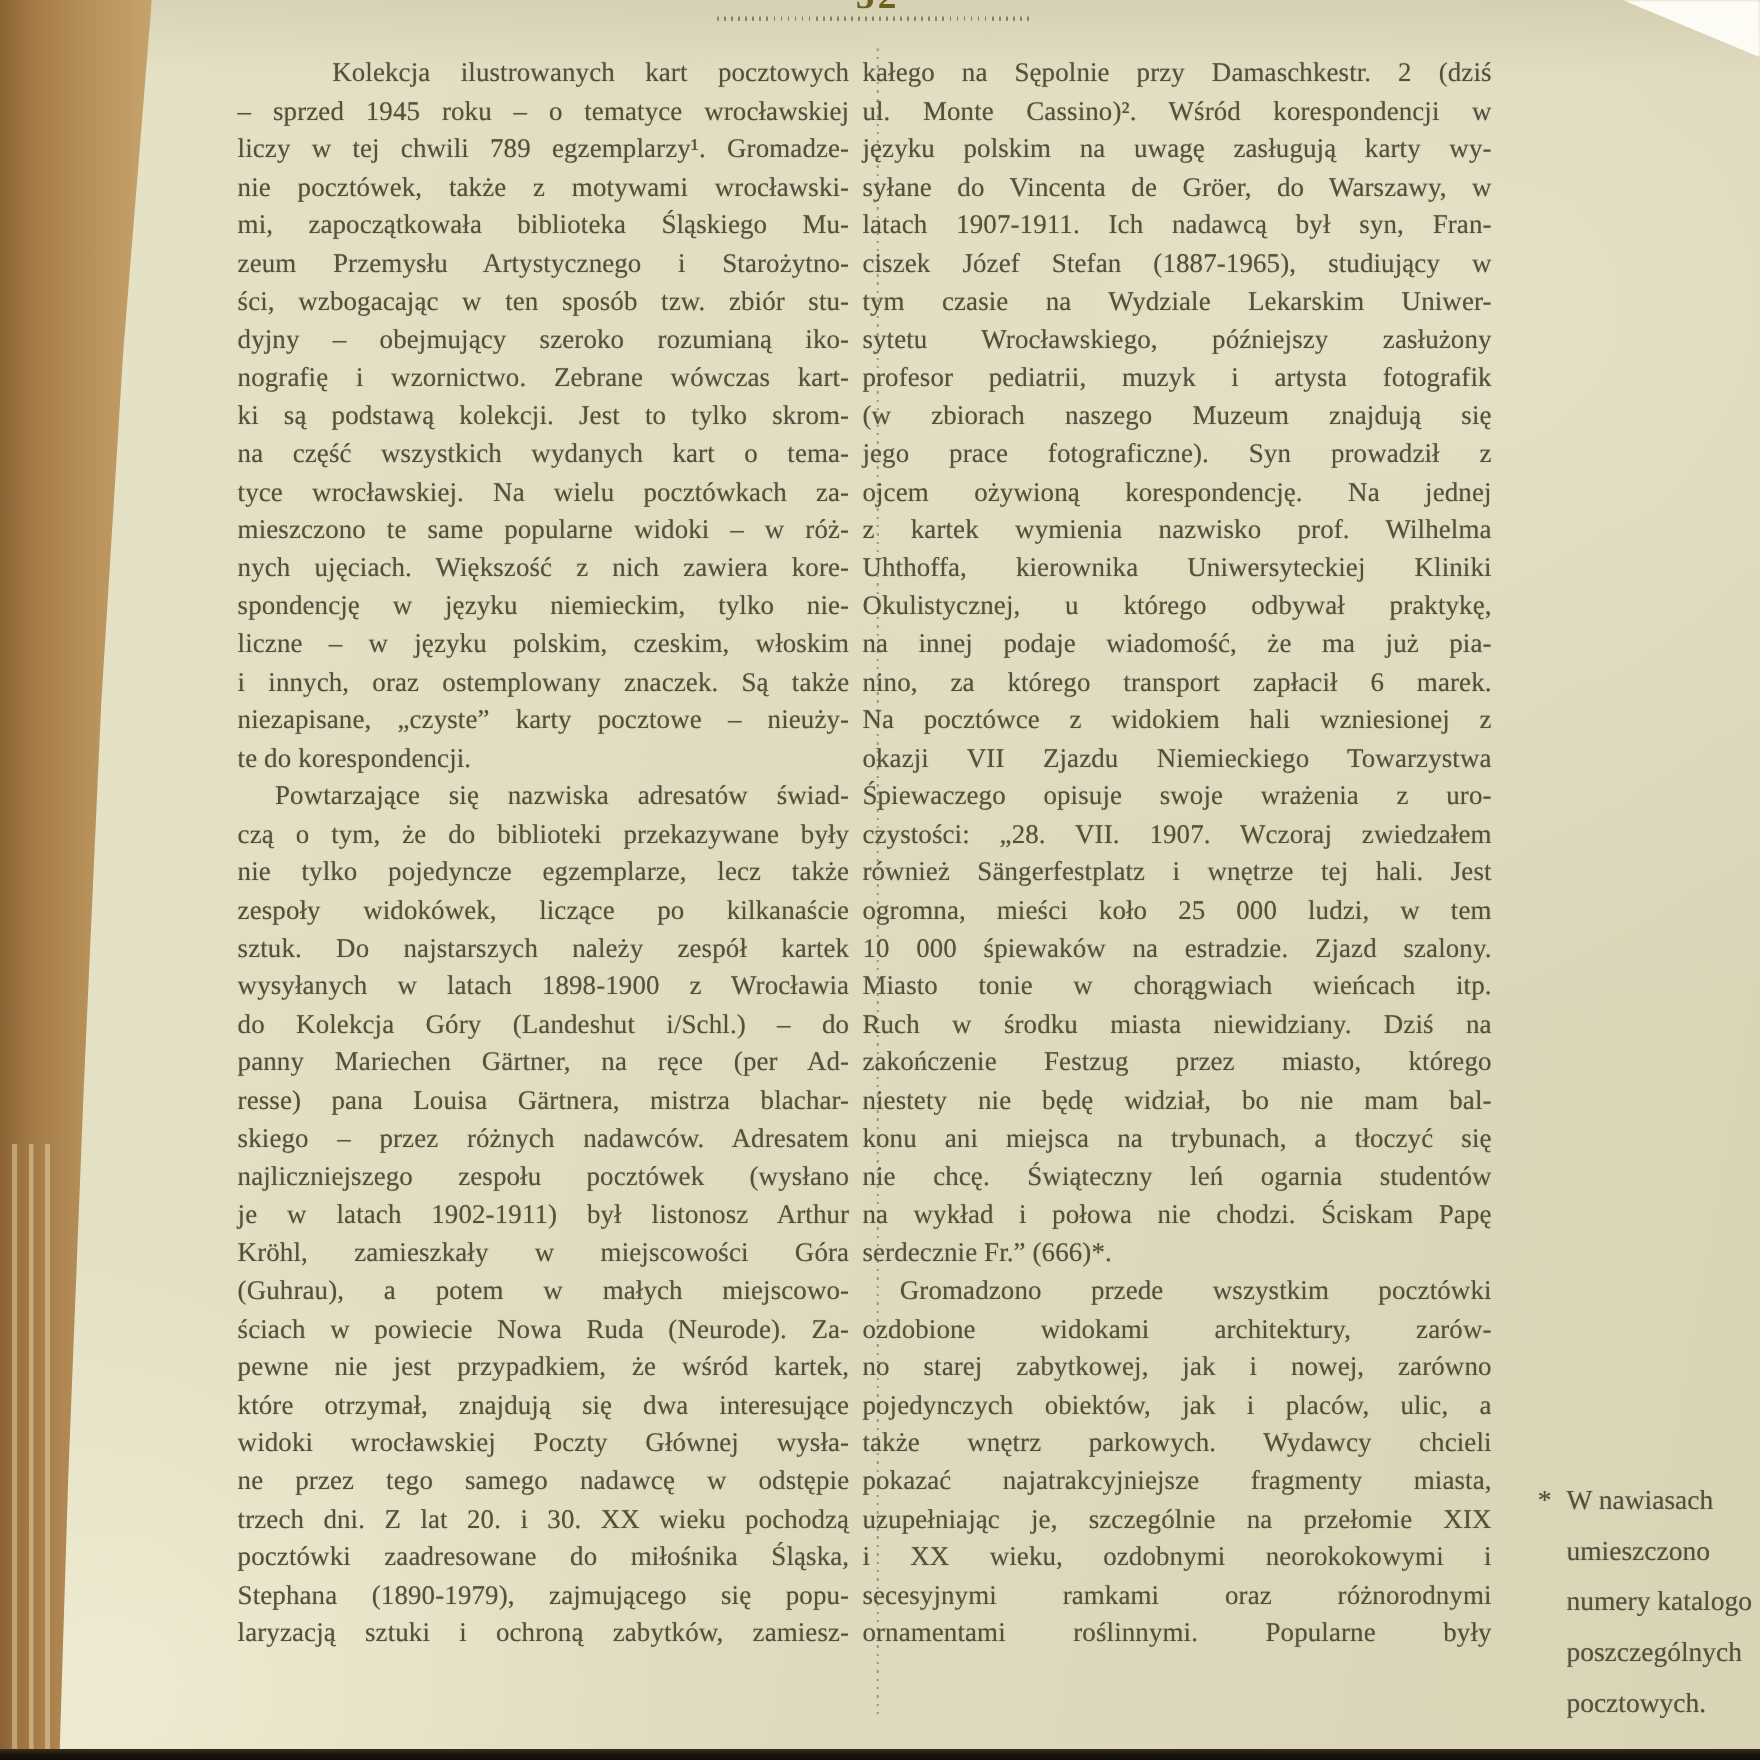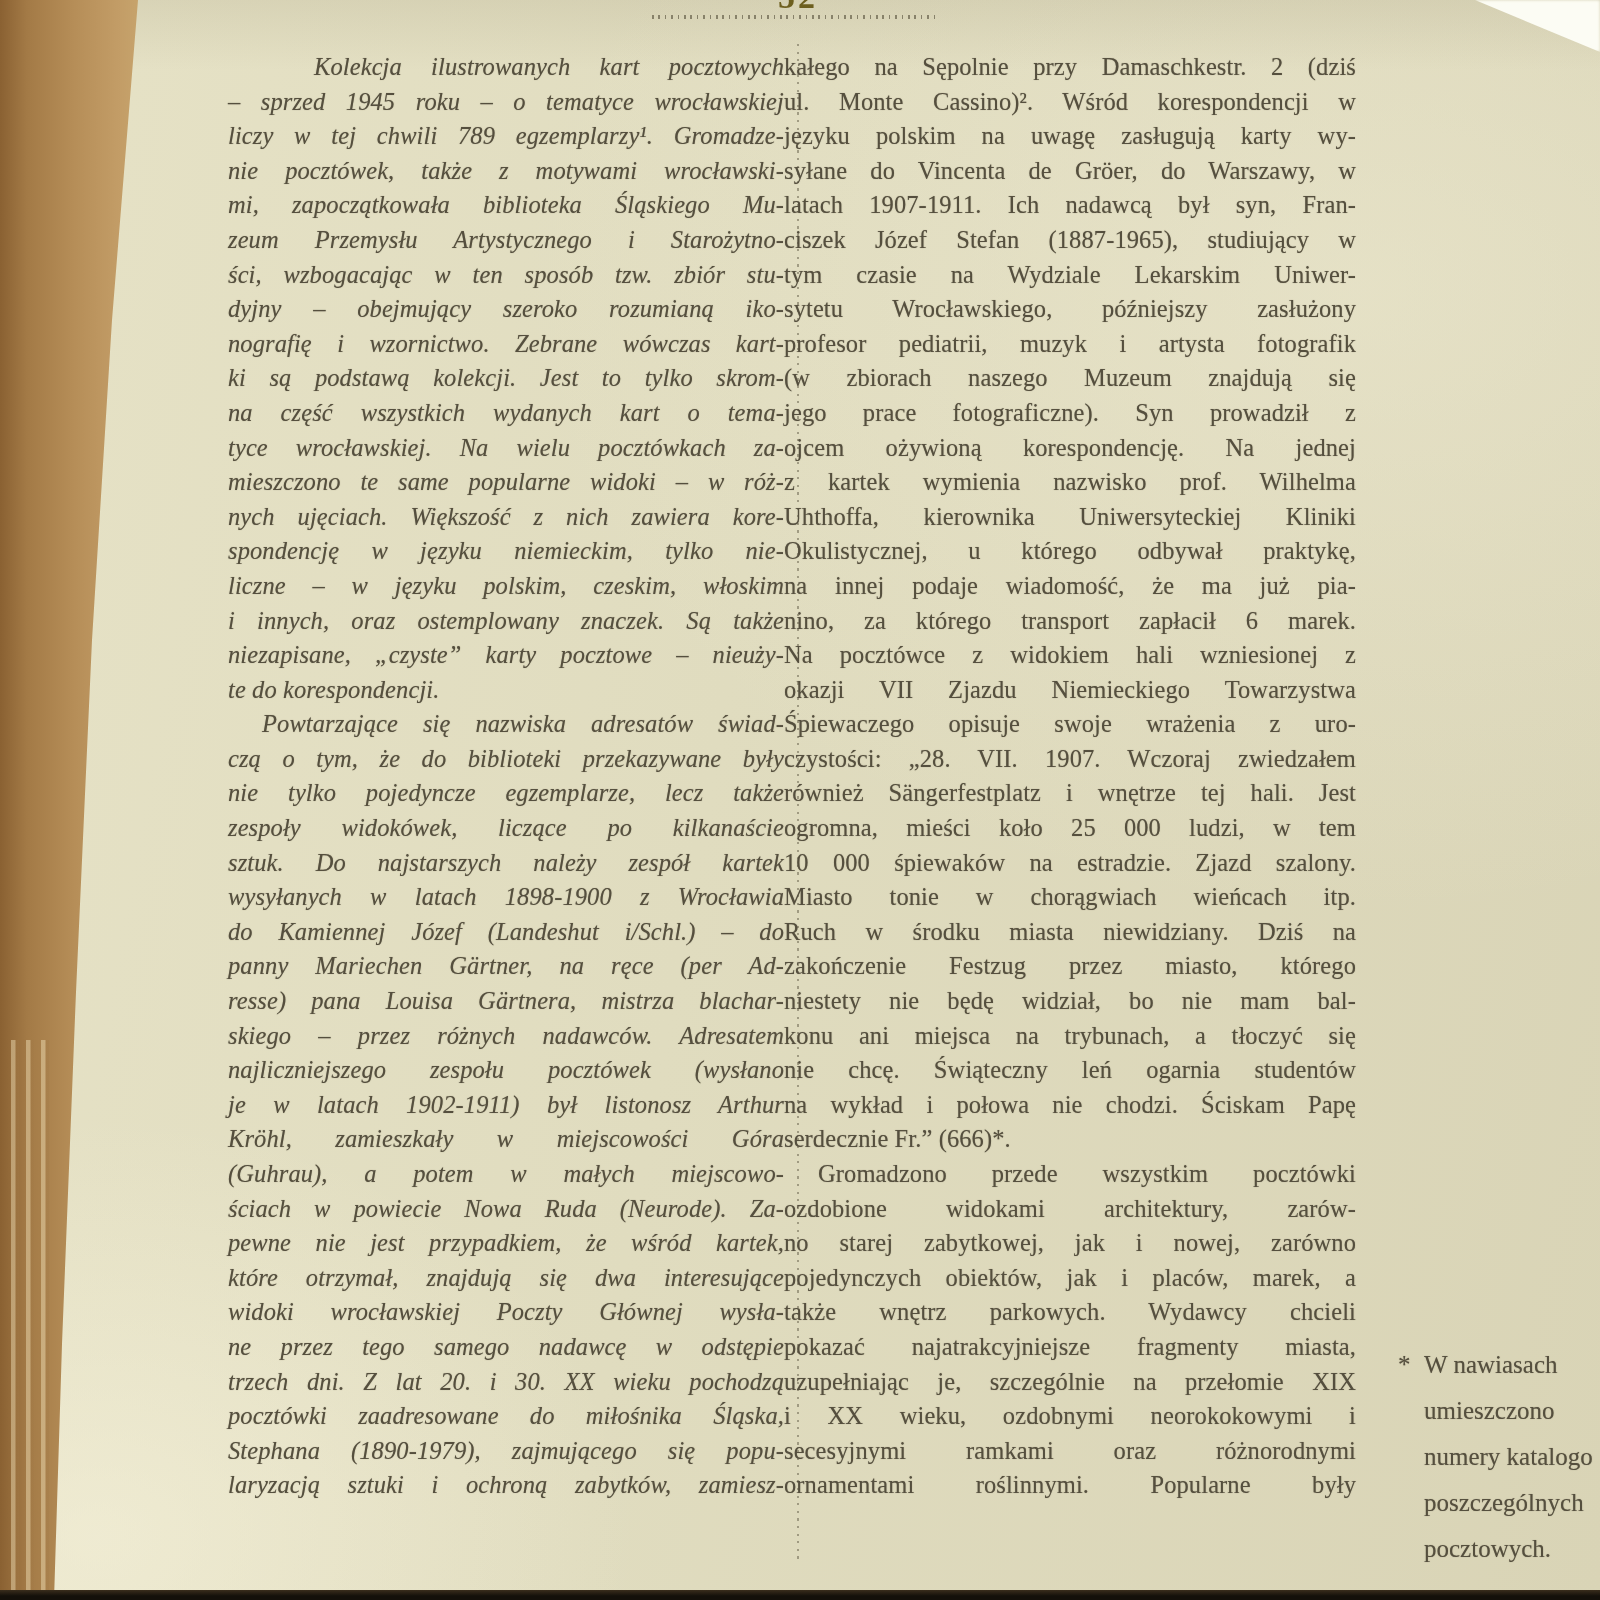--- a/index.html
+++ b/index.html
@@ -42,21 +42,21 @@
     background:repeating-linear-gradient(180deg,rgba(108,102,80,.55) 0 2.2px,transparent 2.2px 7.6px);
   }
   
   .page-number-clip{position:absolute;left:770px;top:0;width:56px;height:11px;overflow:hidden;text-align:center;}
   .page-number-clip span{display:block;margin-top:-22px;font-size:34px;font-weight:bold;color:#6d5f1f;letter-spacing:3px;}
   
   .col{
     position:absolute;top:50px;font-size:24.5px;line-height:34.6px;letter-spacing:.1px;
     text-shadow:0 0 1px rgba(85,79,62,.5);
   }
-  .col-left{left:228px;width:556px;font-style:italic;}
+  .col-left{left:216px;width:556px;}
   .col-right{left:784px;width:572px;}
   .line{text-align:justify;text-align-last:justify;}
   .line.endline{text-align-last:left;}
   .line.indent{text-indent:34px;}
   .col-left .para:first-child .line.indent{text-indent:86px;}
   
   .footnote-marker{position:absolute;left:1398px;top:1342px;font-size:25px;line-height:46px;text-shadow:0 0 1px rgba(85,79,62,.5);}
   .footnote{position:absolute;left:1424px;top:1342px;width:215px;font-size:25px;line-height:46px;text-shadow:0 0 1px rgba(85,79,62,.5);}
   .fn-line{white-space:nowrap;}
 </style>
@@ -96,21 +96,21 @@
       <div class="line">niezapisane, „czyste” karty pocztowe – nieuży-</div>
       <div class="line endline">te do korespondencji.</div>
     </div>
     <div class="para">
       <div class="line indent">Powtarzające się nazwiska adresatów świad-</div>
       <div class="line">czą o tym, że do biblioteki przekazywane były</div>
       <div class="line">nie tylko pojedyncze egzemplarze, lecz także</div>
       <div class="line">zespoły widokówek, liczące po kilkanaście</div>
       <div class="line">sztuk. Do najstarszych należy zespół kartek</div>
       <div class="line">wysyłanych w latach 1898-1900 z Wrocławia</div>
-      <div class="line">do Kamiennej Józef (Landeshut i/Schl.) – do</div>
+      <div class="line">do Kolekcja Góry (Landeshut i/Schl.) – do</div>
       <div class="line">panny Mariechen Gärtner, na ręce (per Ad-</div>
       <div class="line">resse) pana Louisa Gärtnera, mistrza blachar-</div>
       <div class="line">skiego – przez różnych nadawców. Adresatem</div>
       <div class="line">najliczniejszego zespołu pocztówek (wysłano</div>
       <div class="line">je w latach 1902-1911) był listonosz Arthur</div>
       <div class="line">Kröhl, zamieszkały w miejscowości Góra</div>
       <div class="line">(Guhrau), a potem w małych miejscowo-</div>
       <div class="line">ściach w powiecie Nowa Ruda (Neurode). Za-</div>
       <div class="line">pewne nie jest przypadkiem, że wśród kartek,</div>
       <div class="line">które otrzymał, znajdują się dwa interesujące</div>
@@ -155,21 +155,21 @@
       <div class="line">niestety nie będę widział, bo nie mam bal-</div>
       <div class="line">konu ani miejsca na trybunach, a tłoczyć się</div>
       <div class="line">nie chcę. Świąteczny leń ogarnia studentów</div>
       <div class="line">na wykład i połowa nie chodzi. Ściskam Papę</div>
       <div class="line endline">serdecznie Fr.” (666)*.</div>
     </div>
     <div class="para">
       <div class="line indent">Gromadzono przede wszystkim pocztówki</div>
       <div class="line">ozdobione widokami architektury, zarów-</div>
       <div class="line">no starej zabytkowej, jak i nowej, zarówno</div>
-      <div class="line">pojedynczych obiektów, jak i placów, marek, a</div>
+      <div class="line">pojedynczych obiektów, jak i placów, ulic, a</div>
       <div class="line">także wnętrz parkowych. Wydawcy chcieli</div>
       <div class="line">pokazać najatrakcyjniejsze fragmenty miasta,</div>
       <div class="line">uzupełniając je, szczególnie na przełomie XIX</div>
       <div class="line">i XX wieku, ozdobnymi neorokokowymi i</div>
       <div class="line">secesyjnymi ramkami oraz różnorodnymi</div>
       <div class="line">ornamentami roślinnymi. Popularne były</div>
     </div>
   </div>
 
 <div class="footnote-marker">*</div>

